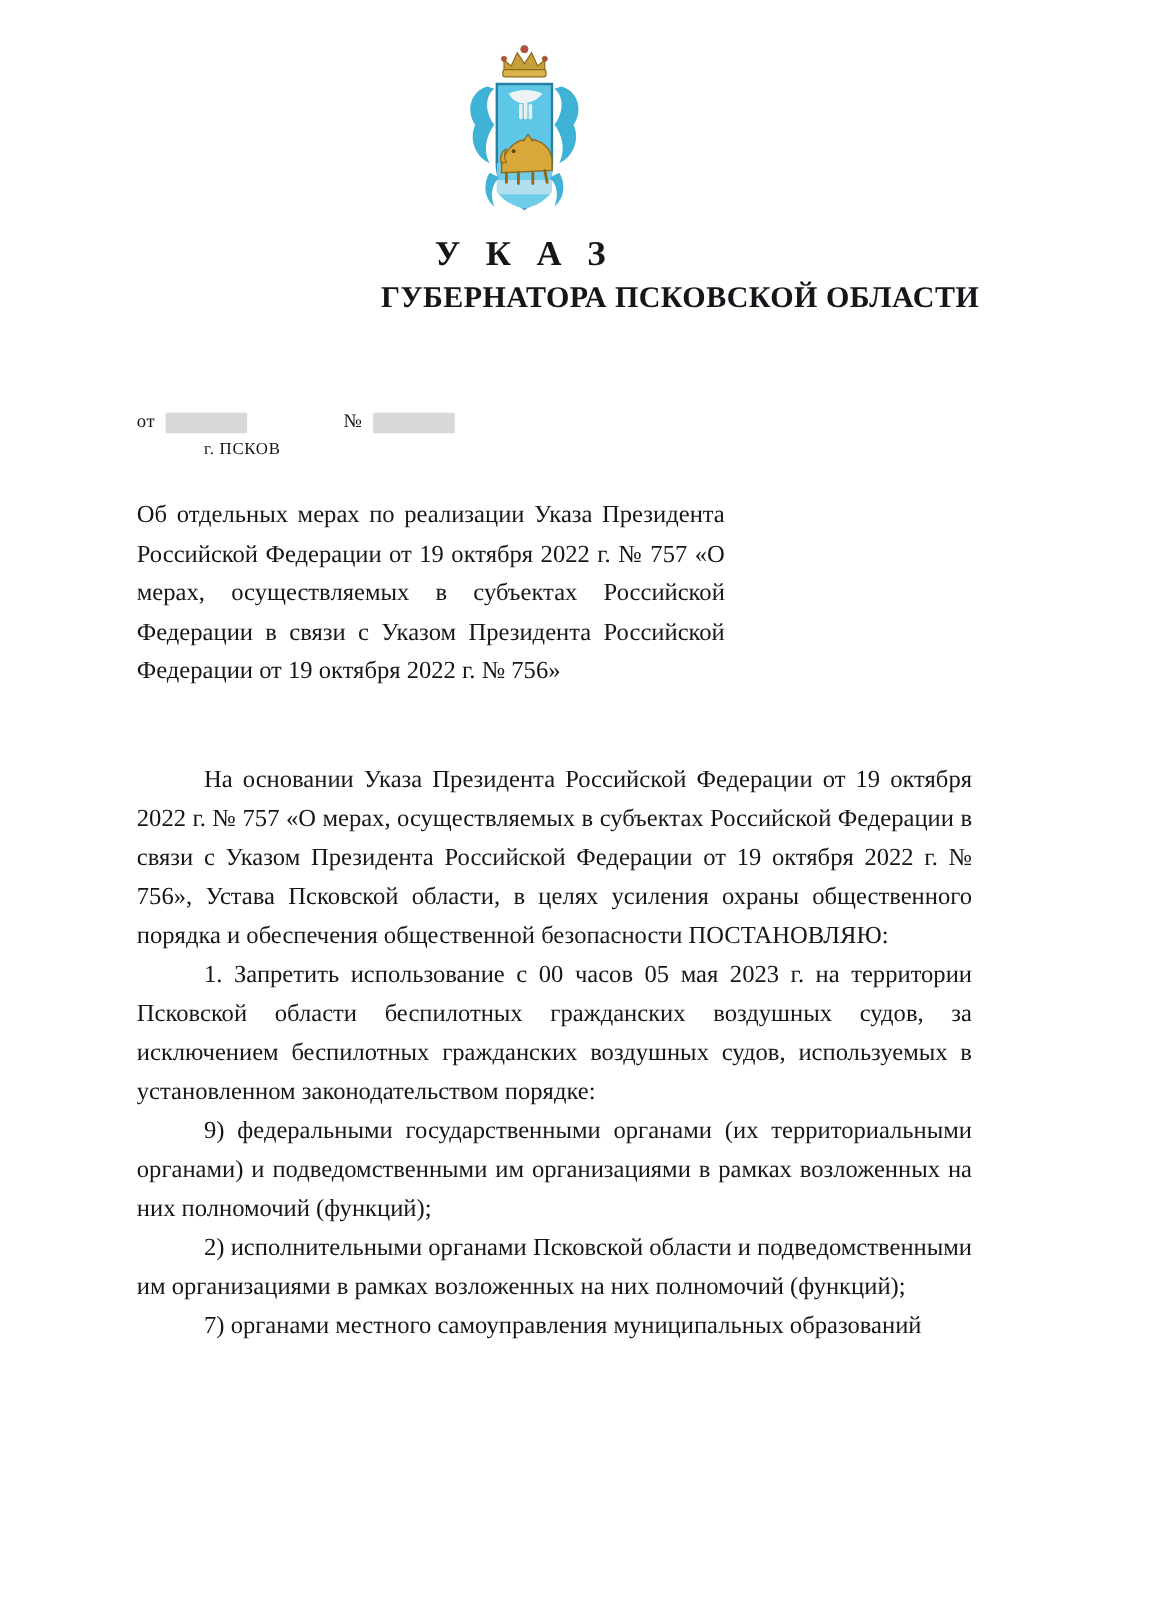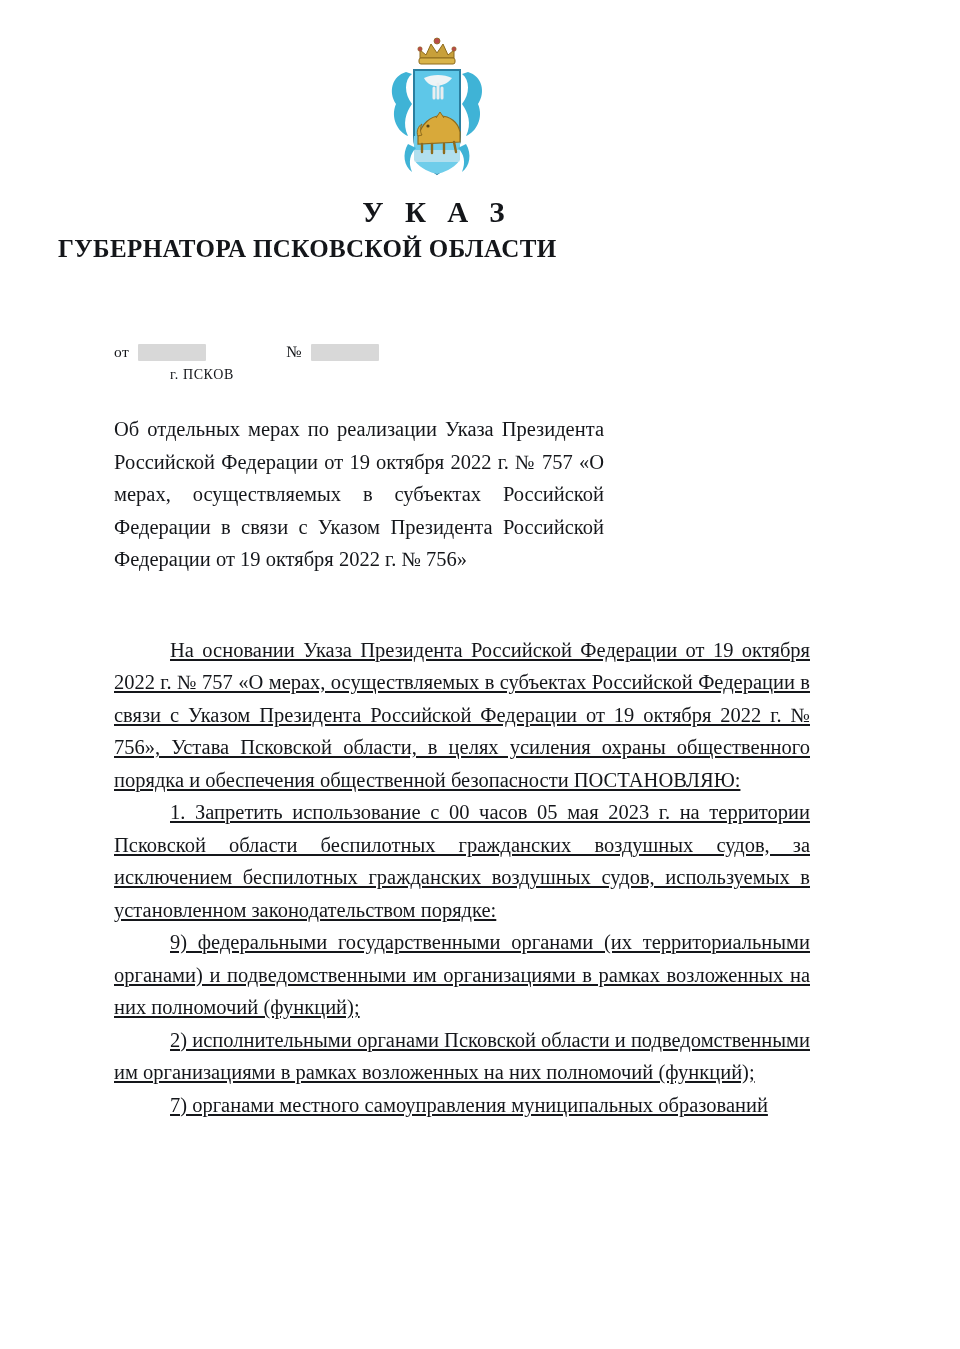--- a/index.html
+++ b/index.html
@@ -40,21 +40,21 @@
 
   
   .doc-title {
     text-align: center;
     font-size: 29px;
     font-weight: bold;
     letter-spacing: 7px;
     margin: 16px 0 6px 0;
   }
   .doc-subtitle {
-    text-align: left;
+    text-align: right;
     font-size: 25px;
     font-weight: bold;
     letter-spacing: 0.4px;
     margin: 0 0 0 0;
   }
 
   
   .meta-row {
     margin-top: 80px;
     margin-left: 56px;
@@ -100,21 +100,20 @@
   }
 
   
   .body {
     margin-top: 58px;
     margin-left: 56px;
     margin-right: 6px;
     font-size: 20.5px;
     line-height: 32.5px;
     text-align: justify;
-    text-decoration: underline;
   }
   .body p {
     margin: 0;
     text-indent: 56px;
     text-align: justify;
   }
 </style>
 </head>
 <body>
 

